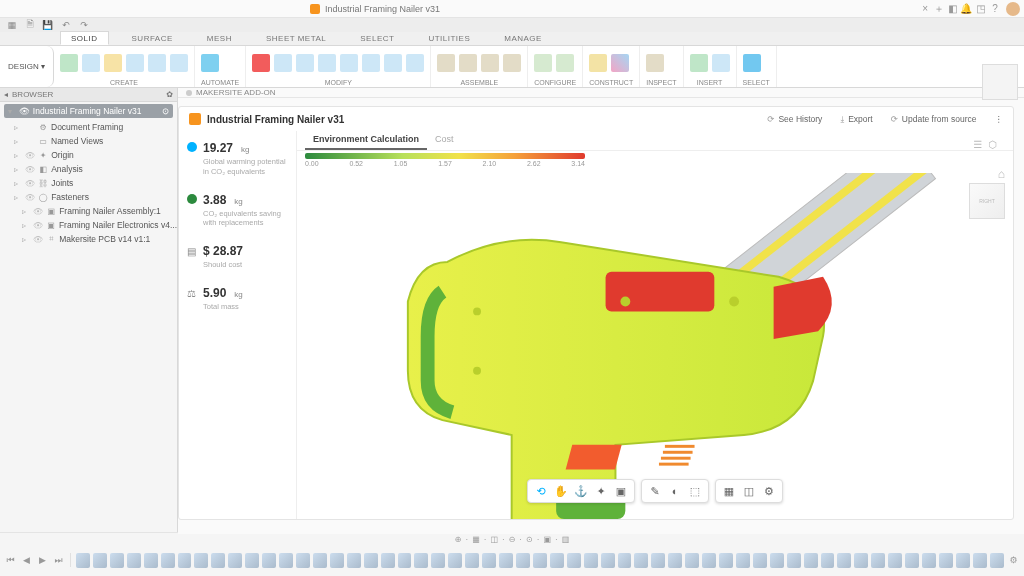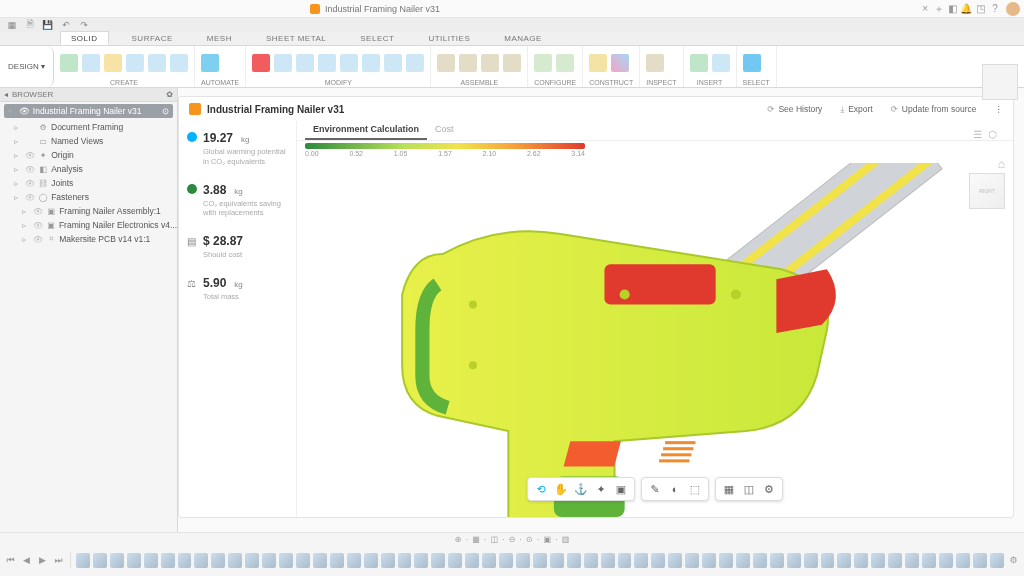--- a/index.html
+++ b/index.html
@@ -267,20 +267,24 @@
         <div class="node" style="padding-left: 22px;">
           <span class="chev">▹</span>
           <span class="eye">👁</span>
           <span class="ic">⌗</span>
           <span>Makersite PCB v14 v1:1</span>
         </div>
       </div>
   </div>
 
   <div class="mk">
+    <div class="mk-tab">
+      <span class="dot"></span>
+      <span>MAKERSITE ADD-ON</span>
+    </div>
     <div class="mk-body">
       <div class="card">
         <div class="card-hd">
           <span class="fc"></span>
           <span class="title">Industrial Framing Nailer v31</span>
           <span class="hact">
               <span class="hi">⟳</span>
               <span>See History</span>
             </span>
           <span class="hact">

